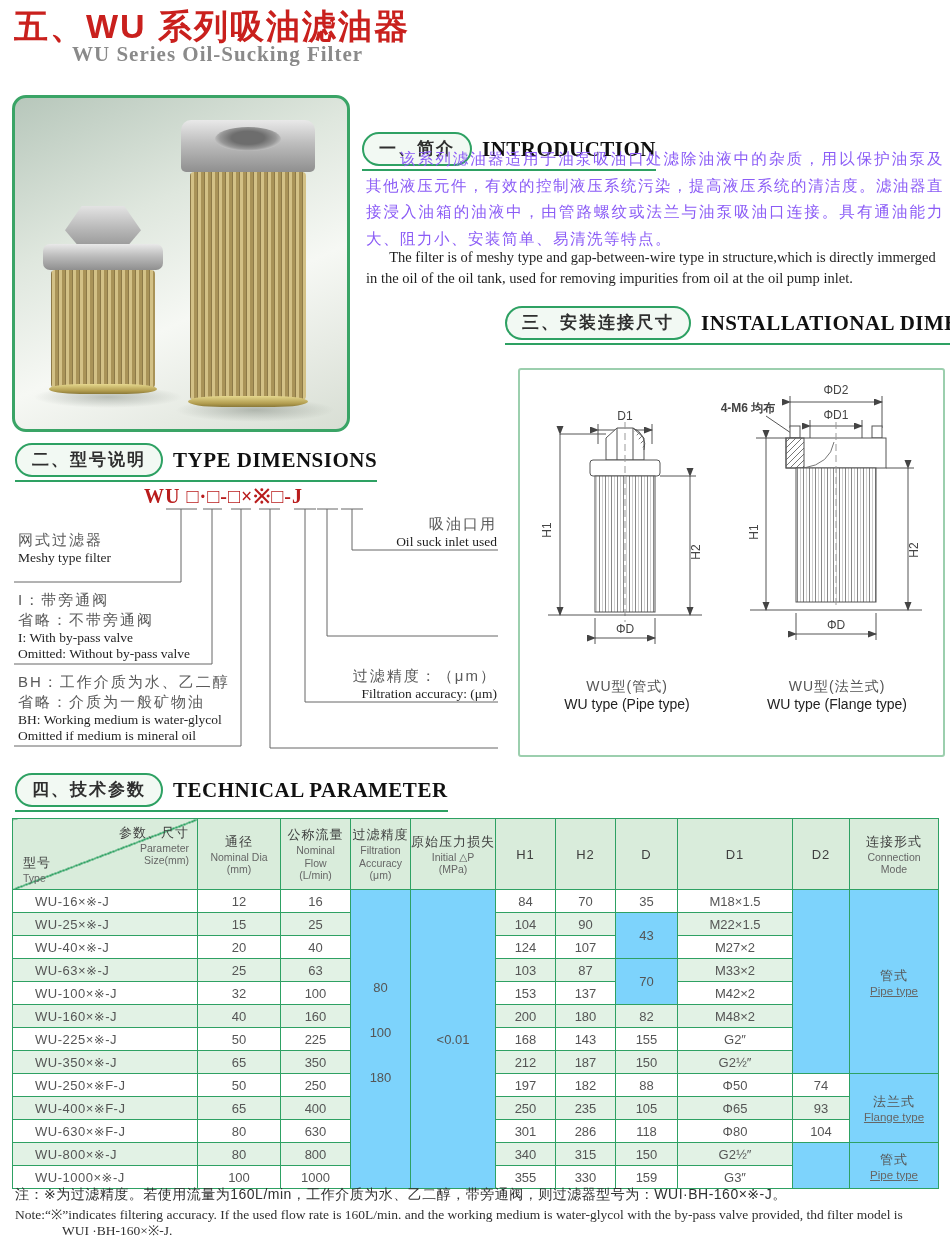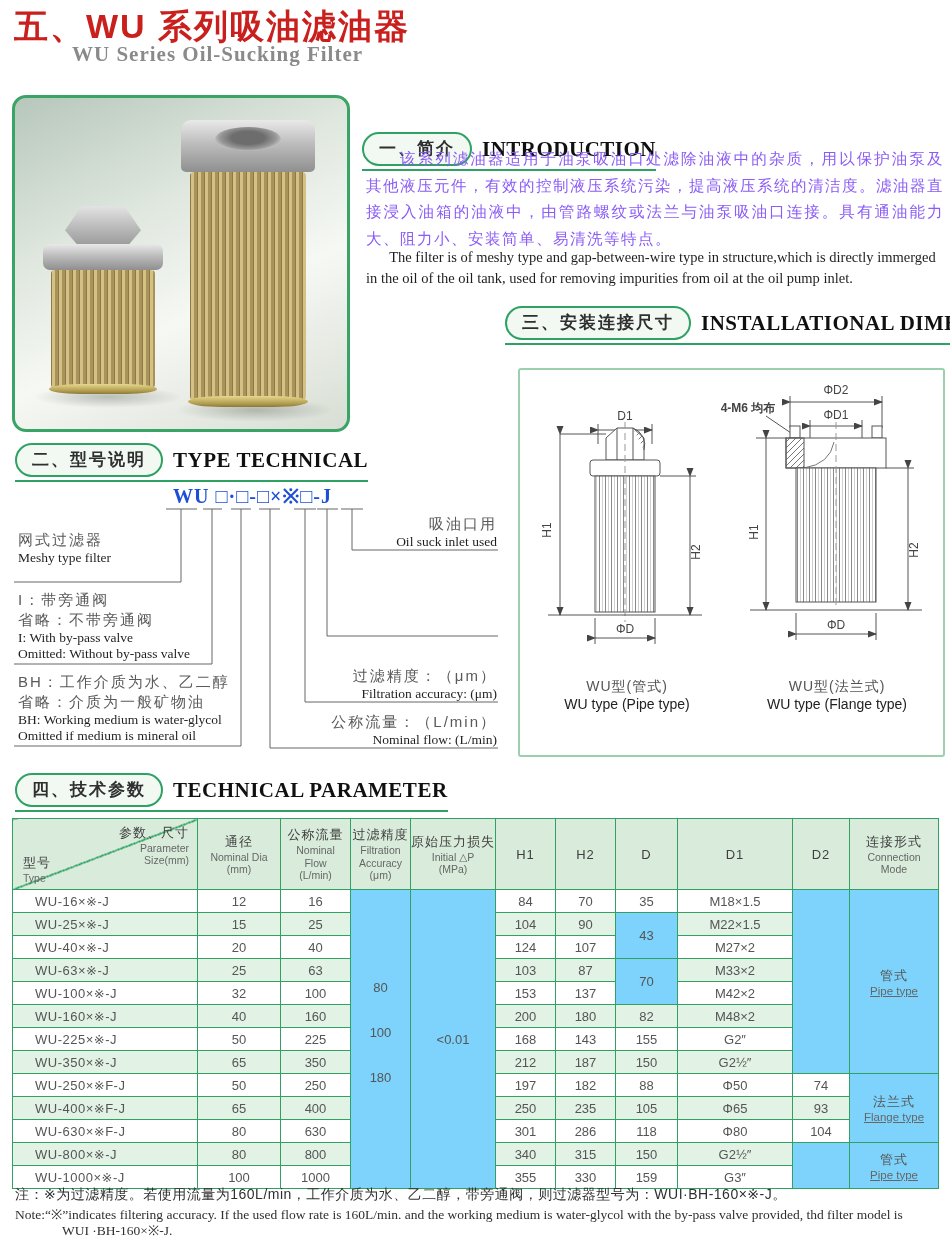--- a/index.html
+++ b/index.html
@@ -37,22 +37,22 @@
   .intro-en{left:366px;top:247px;width:578px;font-family:"Liberation Serif","DejaVu Serif",serif;
             font-size:14.5px;color:#1d1d1d;line-height:1.45;text-indent:1.6em;}
   
   .panel{left:518px;top:368px;width:423px;height:385px;border:2px solid #9ccfae;border-radius:3px;background:#fff;}
   .cap-label{position:absolute;width:170px;text-align:center;}
   .cap-label .zh{font-size:14px;color:#555;letter-spacing:1px;}
   .cap-label .en{font-size:14px;color:#222;font-family:Liberation Sans, sans-serif;}
   
   .tdir{left:0px;top:482px;width:505px;height:280px;}
   .tdir svg{position:absolute;left:0;top:0;}
-  .code{position:absolute;left:173px;top:0px;font-family:"Liberation Serif","DejaVu Serif",serif;
-        font-weight:bold;font-size:20px;color:#1d4ed8;letter-spacing:1px;}
+  .code{position:absolute;left:144px;top:0px;font-family:"Liberation Serif","DejaVu Serif",serif;
+        font-weight:bold;font-size:20px;color:#b91c1c;letter-spacing:1px;}
   .td-label{position:absolute;}
   .td-label .zh{font-size:15px;color:#5a5a5a;letter-spacing:2px;line-height:20px;}
   .td-label .en{font-size:13.5px;color:#1f1f1f;line-height:16px;font-family:"Liberation Serif","DejaVu Serif",serif;}
   .t-right{text-align:right;}
   
   .ttable{left:12px;top:818px;}
   table{border-collapse:collapse;table-layout:fixed;width:926px;}
   td,th{border:1px solid #2ea163;font-weight:normal;padding:0;overflow:hidden;}
   thead th{background:#d9ecdb;height:70px;}
   .hz{display:block;font-size:13px;color:#3f3f3f;letter-spacing:1px;}
@@ -191,21 +191,21 @@
     <div class="zh">WU型(管式)</div>
     <div class="en">WU type (Pipe type)</div>
   </div>
   <div class="cap-label" style="left:232px;top:308px;">
     <div class="zh">WU型(法兰式)</div>
     <div class="en">WU type (Flange type)</div>
   </div>
 </div>
 
 <div class="sec" style="left:15px;top:443px;">
-  <span class="pill">二、型号说明</span><span class="sec-en">TYPE TECHNICAL</span>
+  <span class="pill">二、型号说明</span><span class="sec-en">TYPE DIMENSIONS</span>
   <div class="sec-line"></div>
 </div>
 
 <div class="abs tdir">
   <svg width="505" height="280" viewBox="0 0 505 280">
     <g stroke="#666" stroke-width="1">
       <line x1="166" y1="27" x2="197" y2="27"></line>
         <line x1="203" y1="27" x2="222" y2="27"></line>
       <line x1="231" y1="27" x2="251" y2="27"></line>
         <line x1="259" y1="27" x2="280" y2="27"></line>
@@ -248,24 +248,20 @@
   </div>
 
   <div class="td-label t-right" style="right:8px;top:32px;">
     <div class="zh">吸油口用</div>
     <div class="en">Oil suck inlet used</div>
   </div>
   <div class="td-label t-right" style="right:8px;top:184px;">
     <div class="zh">过滤精度：（μm）</div>
     <div class="en">Filtration accuracy: (μm)</div>
   </div>
-  <div class="td-label t-right" style="right:8px;top:230px;">
-    <div class="zh">公称流量：（L/min）</div>
-    <div class="en">Nominal flow: (L/min)</div>
-  </div>
 </div>
 
 <div class="sec" style="left:15px;top:773px;">
   <span class="pill">四、技术参数</span><span class="sec-en">TECHNICAL PARAMETER</span>
   <div class="sec-line"></div>
 </div>
 
 <div class="abs ttable">
 <table>
   <colgroup>

